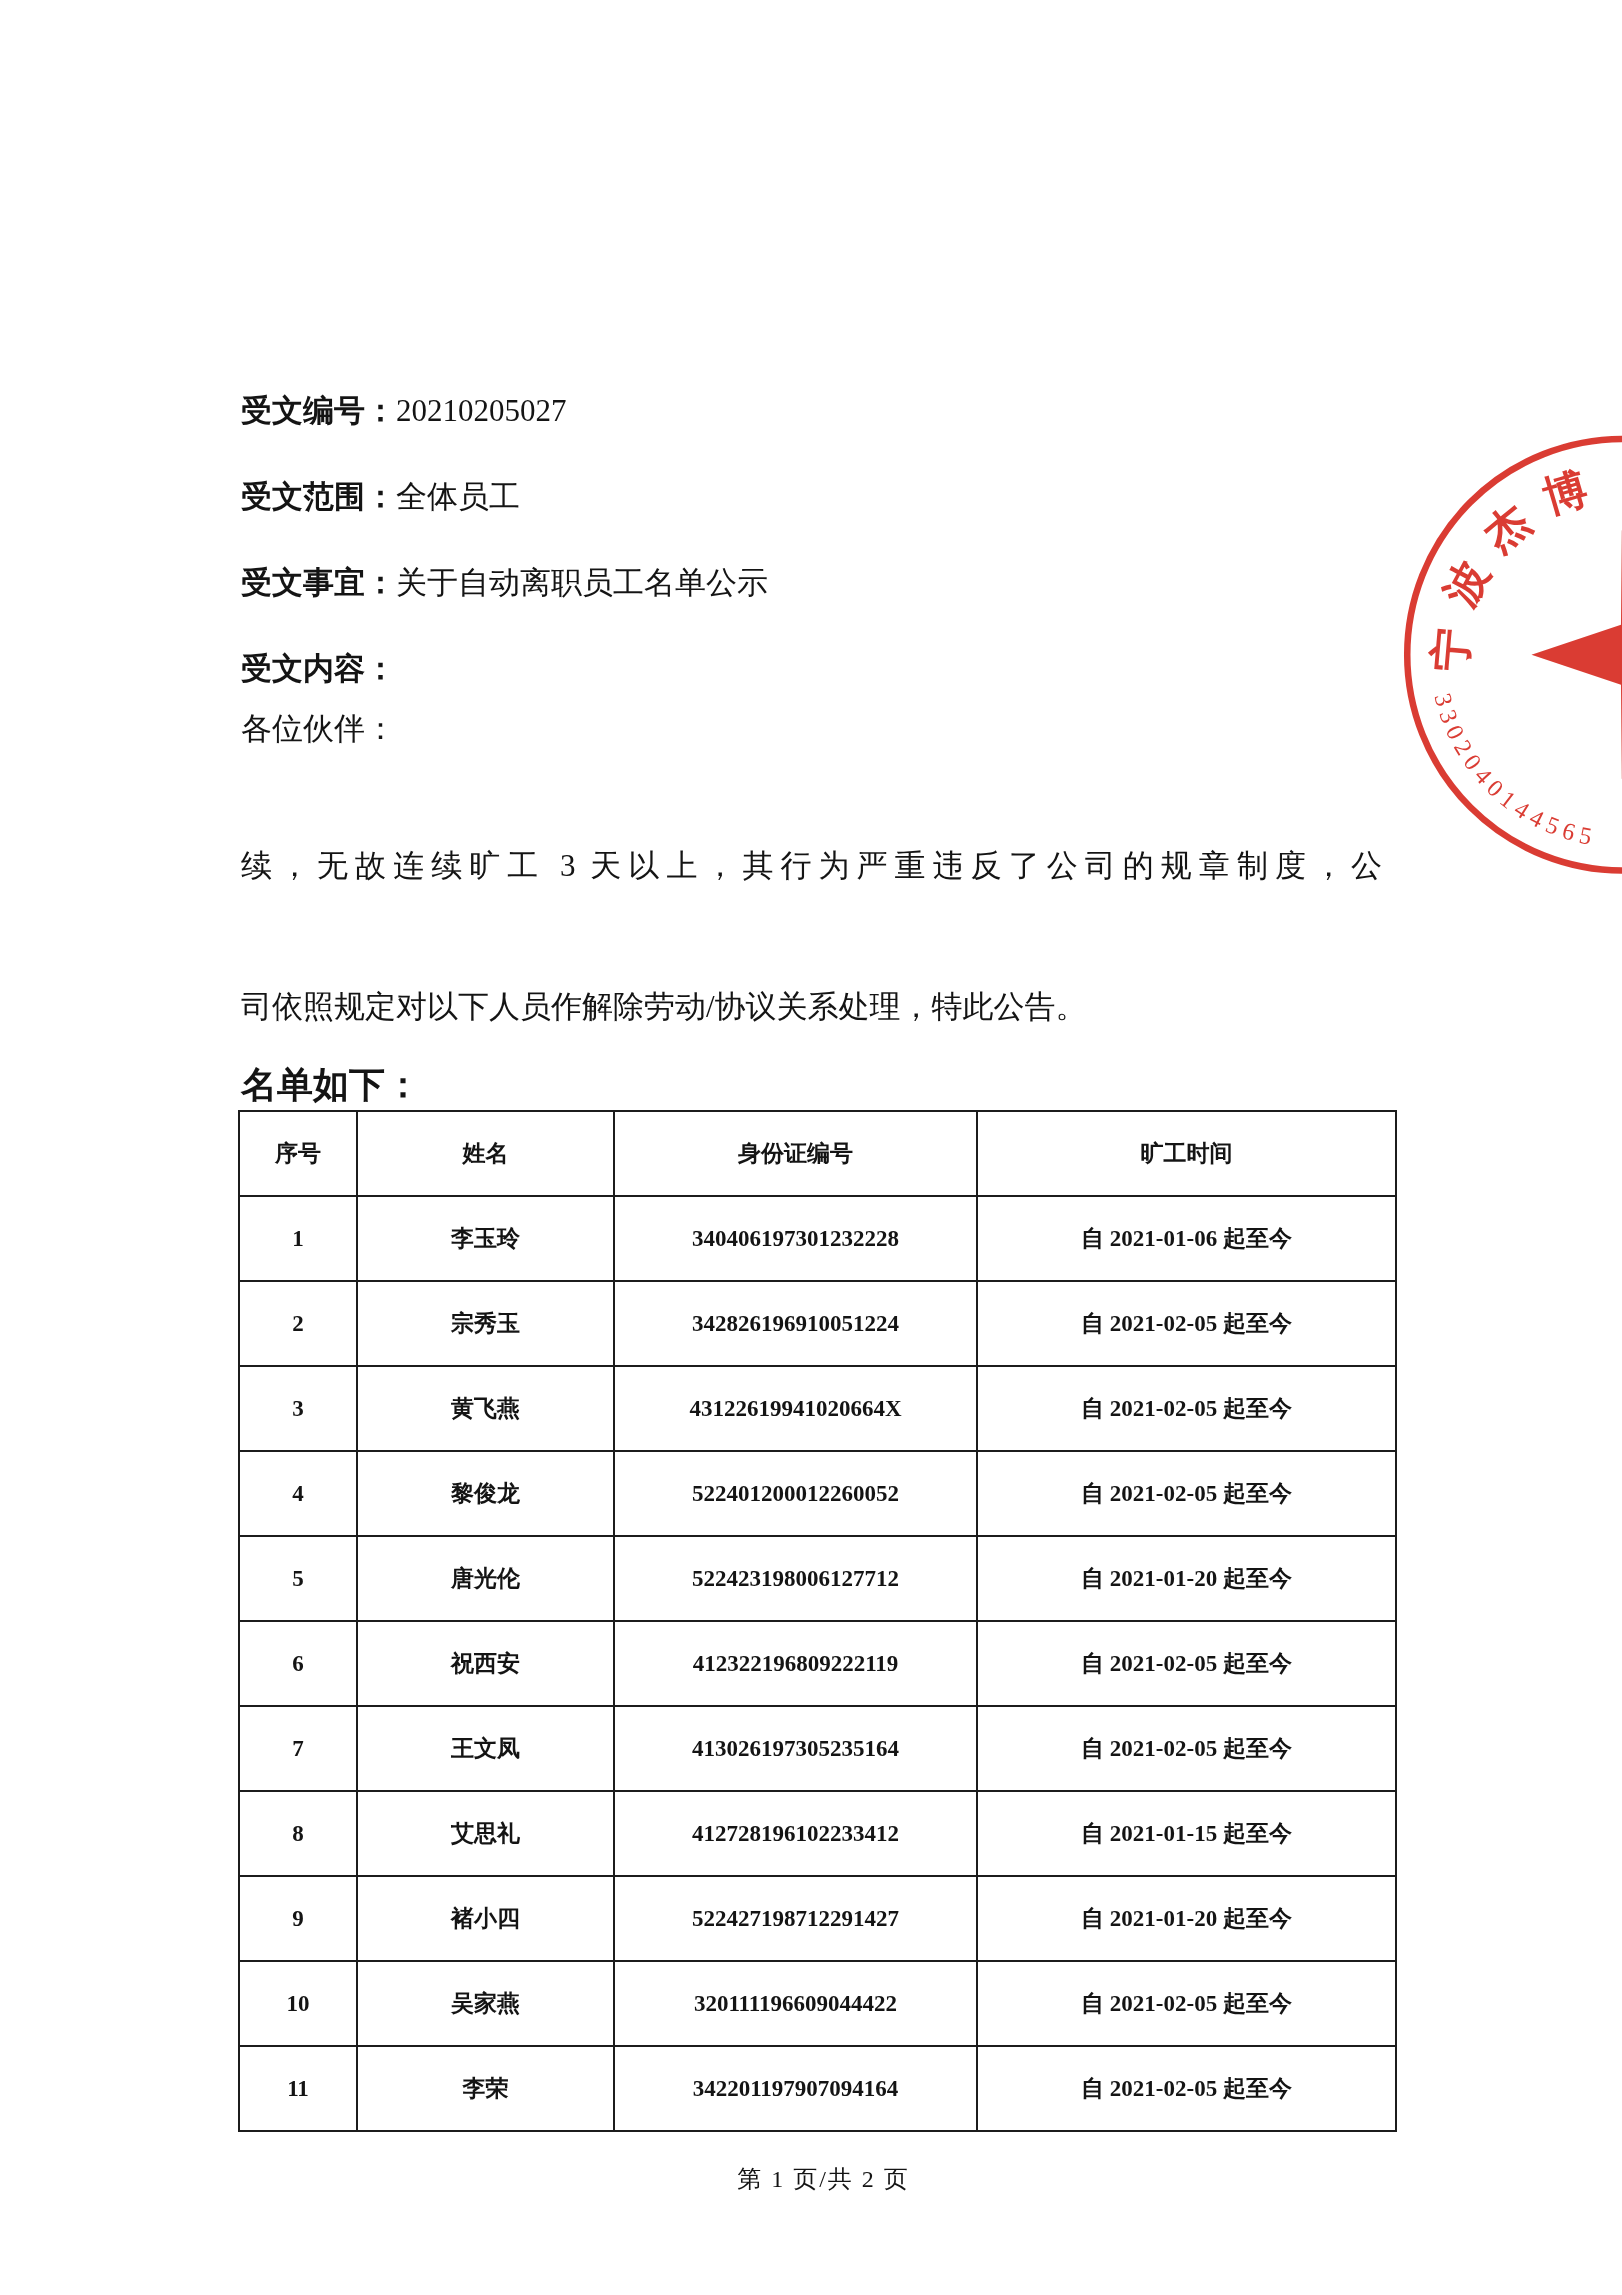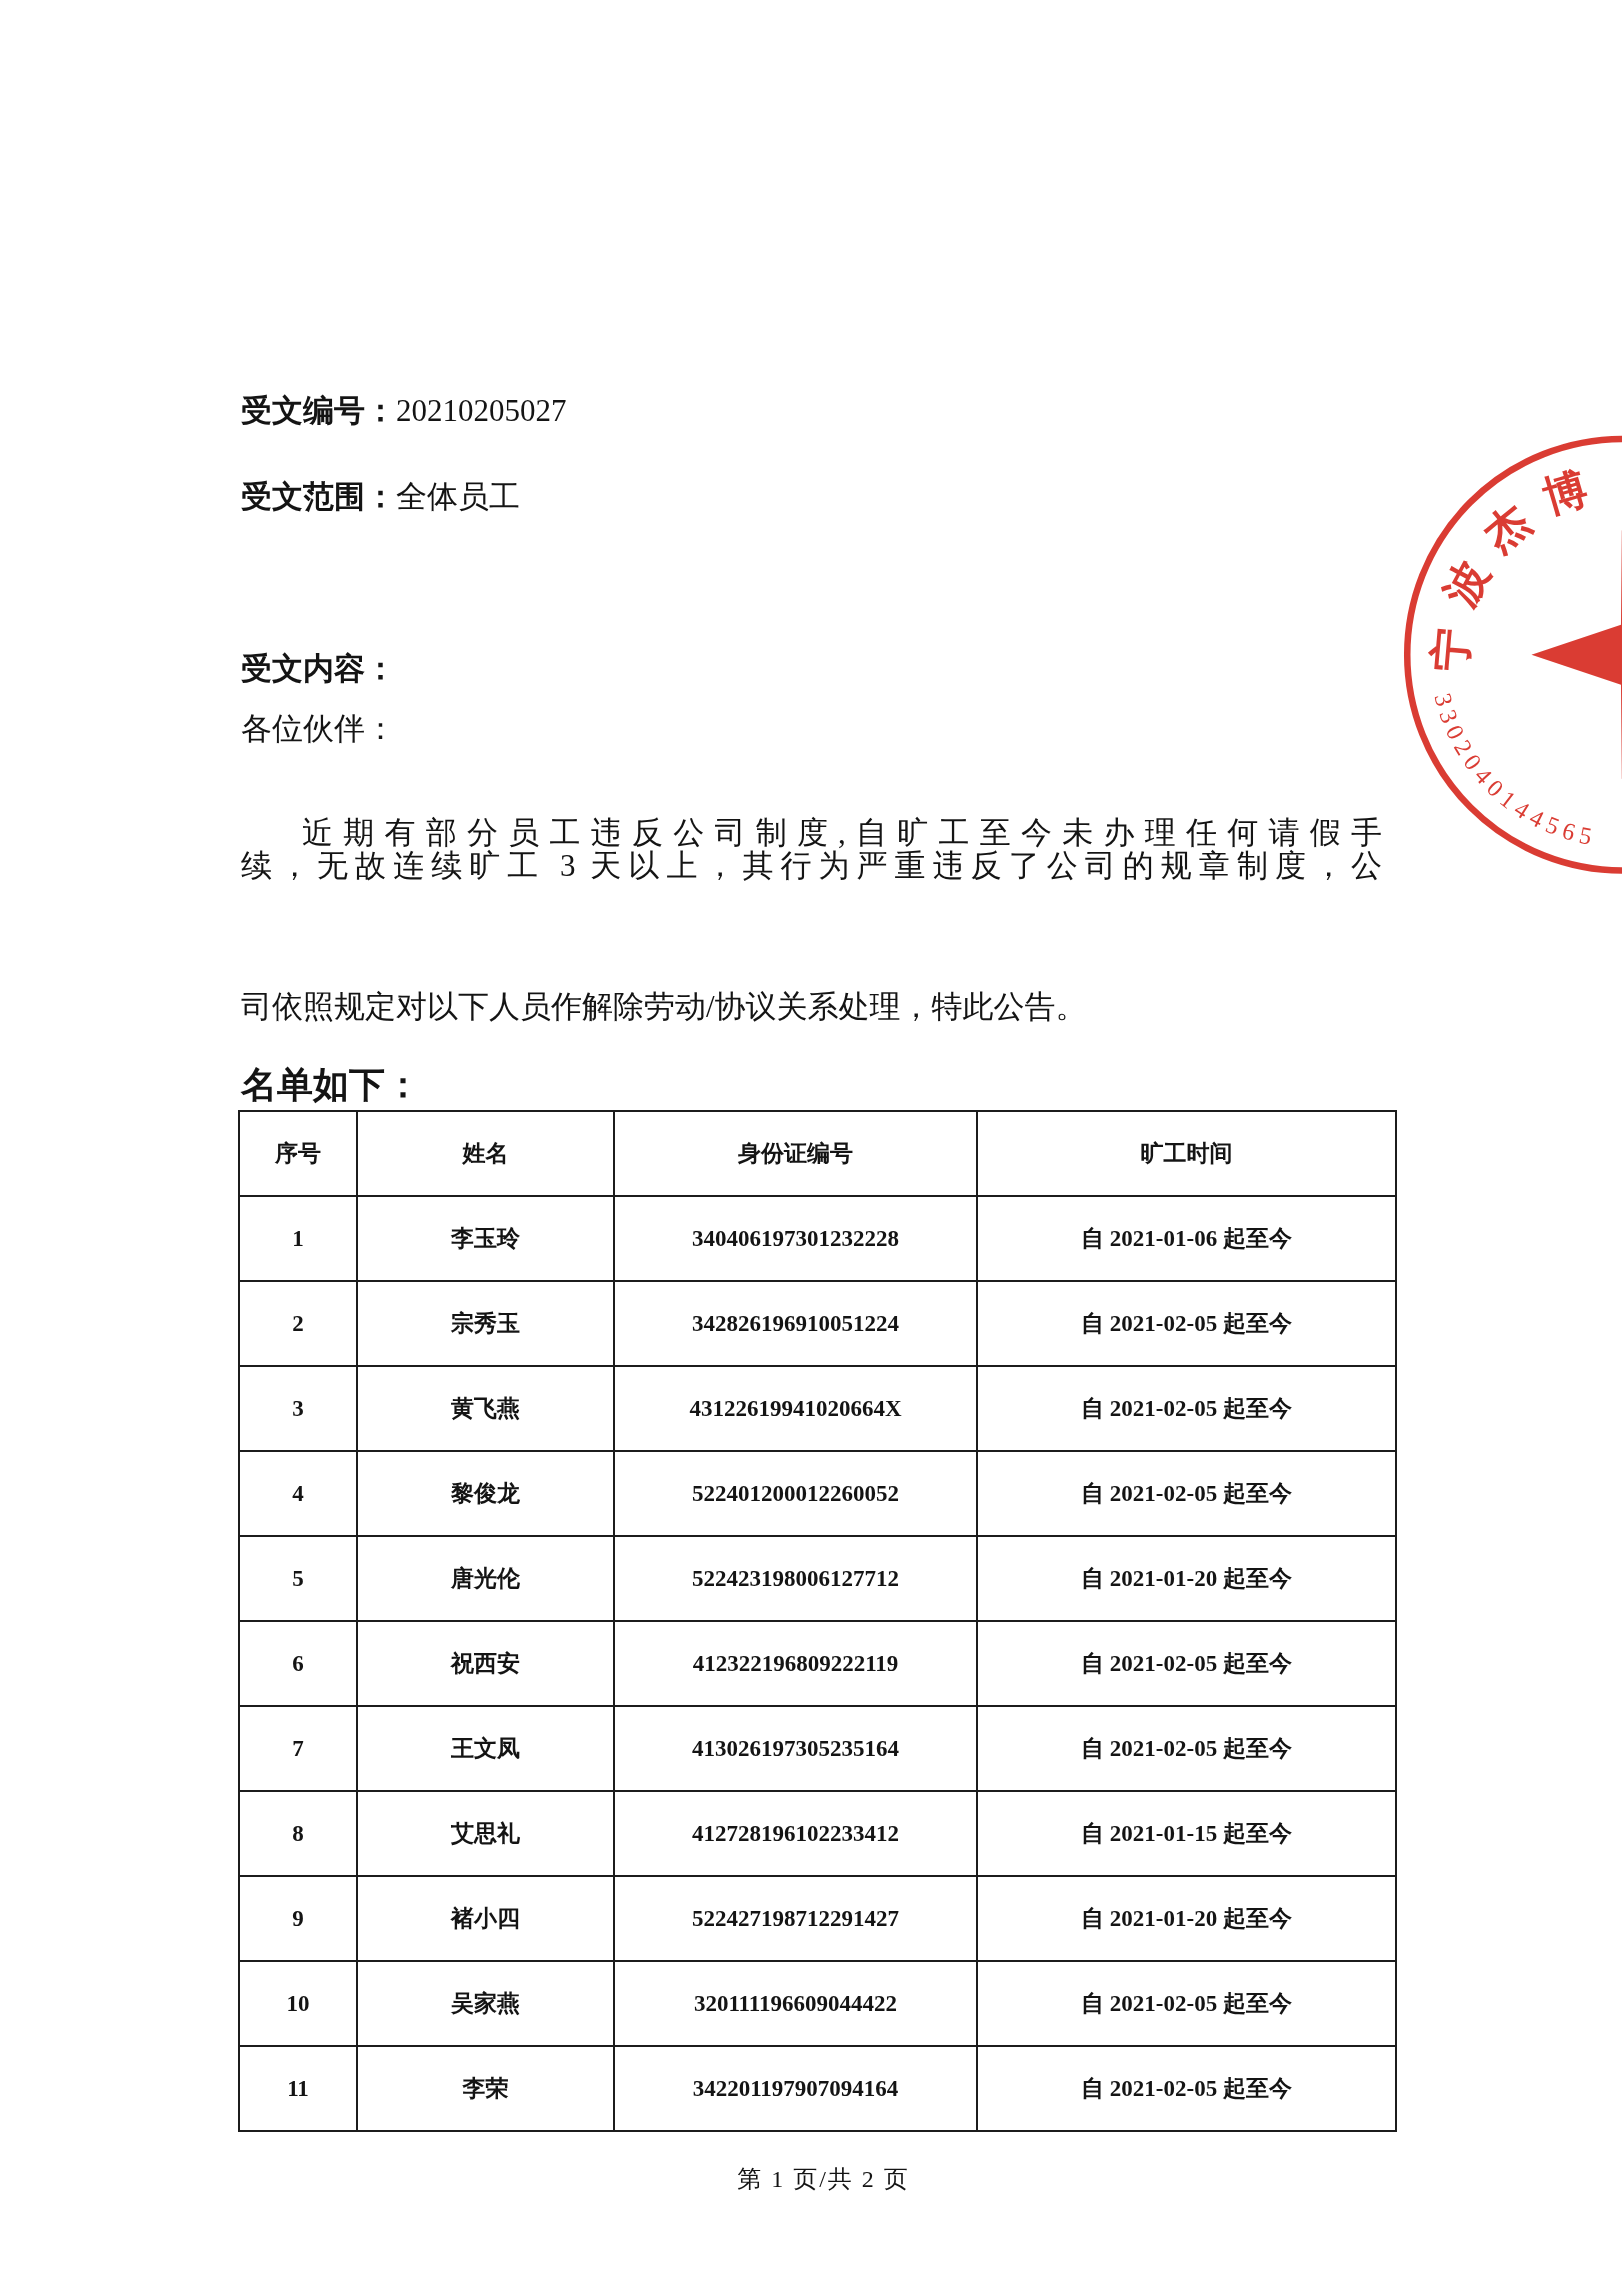--- a/index.html
+++ b/index.html
@@ -40,27 +40,29 @@
 
 <div class="page">
 
 
   <div class="field f1">
     <span class="lbl">受文编号：</span><span>20210205027</span>
   </div>
   <div class="field f2">
     <span class="lbl">受文范围：</span><span>全体员工</span>
   </div>
+  <div class="field f3">
+    <span class="lbl">受文事宜：</span><span>关于自动离职员工名单公示</span>
+  </div>
   <div class="field f4">
     <span class="lbl">受文内容：</span><span></span>
   </div>
 
   <div class="salutation">各位伙伴：</div>
 
-  <div class="bodyline p1">近期有部分员工违反公司制度,自旷工至今未办理任何请假手</div>
   <div class="bodyline p2">续，无故连续旷工 3 天以上，其行为严重违反了公司的规章制度，公</div>
   <div class="bodyline p3">司依照规定对以下人员作解除劳动/协议关系处理，特此公告。</div>
 
   <div class="list-label">名单如下：</div>
 
   <table class="roster">
     <colgroup>
       <col style="width:118px">
         <col style="width:257px">
         <col style="width:363px">

